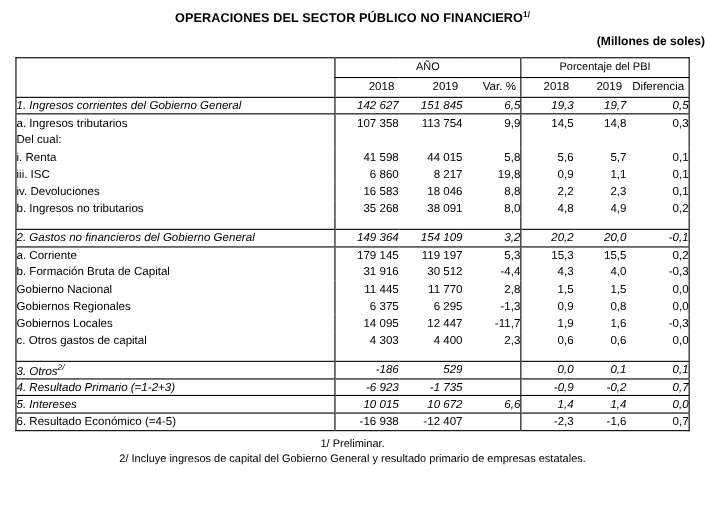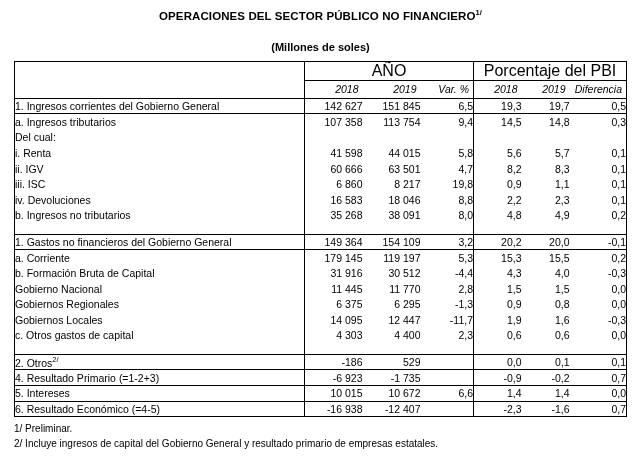--- a/index.html
+++ b/index.html
@@ -32,21 +32,22 @@
   }
   .title .sup {
     font-size: 7.5px;
     vertical-align: super;
     font-weight: bold;
   }
   .subtitle {
     font-size: 11px;
     font-weight: bold;
     line-height: 15px;
-    margin-top: 17px;
+    margin-top: 7px;
+    text-align: right;
   }
   .table-wrap {
     margin: 6px 14px 0 14px;
     width: 612px;
   }
   table.fin {
     border-collapse: collapse;
     width: 612px;
     table-layout: fixed;
     font-size: 10.5px;
@@ -61,32 +62,32 @@
     border-right: 1.6px solid #000;
     border-top: 1.6px solid #000;
     border-bottom: 1.6px solid #000;
   }
   
   .sep-left { border-left: 1.3px solid #000; }
   
   .hdr-group {
     text-align: center;
     font-weight: bold;
-    font-size: 16px;
+    font-size: 10px;
     height: 17px;
     border-bottom: 0.9px solid #000;
   }
   .hdr-sub {
     text-align: center;
     font-weight: bold;
     font-size: 10.5px;
     height: 17px;
     border-bottom: 1.4px solid #000;
   }
-  .hdr-sub.num { text-align: right; padding-right: 4px; font-style: italic; }
+  .hdr-sub.num { text-align: right; padding-right: 4px; }
   .hdr-blank { border-bottom: 1.4px solid #000; }
   .hdr-blank-top { }
 
   td.label {
     padding-left: 4px;
     white-space: nowrap;
     overflow: hidden;
   }
   td.num {
     text-align: right;
@@ -95,37 +96,38 @@
   }
   tr.r { height: 15.6px; }
   tr.spacer { height: 11px; }
   tr.spacer td { border-bottom: 0; }
 
   
   .bold td, td.bold { font-weight: bold; }
   .ital td, td.ital { }
 
   .rule-top td { border-top: 0.9px solid #000; }
-  .rule-bottom td { border-bottom: 0.9px solid #000; }
+  .rule-bottom td { border-bottom: 0.9px solid #000; font-style: italic; }
 
   .ind1 { padding-left: 22px; }
   .ind2 { padding-left: 34px; }
   .ind3 { padding-left: 46px; }
   .ind4 { padding-left: 58px; margin-left: 12px; }
 
   .sup2 {
     font-size: 7.5px;
     vertical-align: super;
   }
   .uline { }
 
   .notes {
     margin: 5px 14px 0 14px;
     font-size: 10px;
     line-height: 14.5px;
+    text-align: center;
   }
   .notes div { white-space: nowrap; }
 </style>
 </head>
 <body>
 
 <div class="page">
 
   <div class="title-block">
     <div class="title"><span>OPERACIONES DEL SECTOR PÚBLICO NO FINANCIERO</span><span class="sup">1/</span></div>
@@ -168,21 +170,21 @@
           <td class="num">6,5</td>
           <td class="num sep-left">19,3</td>
           <td class="num">19,7</td>
           <td class="num">0,5</td>
         </tr>
 
         <tr class="r">
           <td class="label ind1">a. Ingresos tributarios</td>
           <td class="num sep-left">107 358</td>
           <td class="num">113 754</td>
-          <td class="num">9,4</td>
+          <td class="num">9,9</td>
           <td class="num sep-left">14,5</td>
           <td class="num">14,8</td>
           <td class="num">0,3</td>
         </tr>
 
         <tr class="r ital">
           <td class="label ind2">Del cual:</td>
           <td class="num sep-left"></td>
           <td class="num"></td>
           <td class="num"></td>
@@ -194,29 +196,20 @@
         <tr class="r ital">
           <td class="label ind3">i. Renta</td>
           <td class="num sep-left">41 598</td>
           <td class="num">44 015</td>
           <td class="num">5,8</td>
           <td class="num sep-left">5,6</td>
           <td class="num">5,7</td>
           <td class="num">0,1</td>
         </tr>
 
-        <tr class="r ital">
-          <td class="label ind3">ii. IGV</td>
-          <td class="num sep-left">60 666</td>
-          <td class="num">63 501</td>
-          <td class="num">4,7</td>
-          <td class="num sep-left">8,2</td>
-          <td class="num">8,3</td>
-          <td class="num">0,1</td>
-        </tr>
 
         <tr class="r ital">
           <td class="label ind3">iii. ISC</td>
           <td class="num sep-left">6 860</td>
           <td class="num">8 217</td>
           <td class="num">19,8</td>
           <td class="num sep-left">0,9</td>
           <td class="num">1,1</td>
           <td class="num">0,1</td>
         </tr>
@@ -245,21 +238,21 @@
           <td></td>
           <td class="sep-left"></td>
           <td></td>
           <td></td>
           <td class="sep-left"></td>
           <td></td>
           <td></td>
         </tr>
 
         <tr class="r bold rule-top rule-bottom">
-          <td class="label">1. Gastos no financieros del Gobierno General</td>
+          <td class="label">2. Gastos no financieros del Gobierno General</td>
           <td class="num sep-left">149 364</td>
           <td class="num">154 109</td>
           <td class="num">3,2</td>
           <td class="num sep-left">20,2</td>
           <td class="num">20,0</td>
           <td class="num">-0,1</td>
         </tr>
 
         <tr class="r">
           <td class="label ind1">a. Corriente</td>
@@ -325,21 +318,21 @@
           <td></td>
           <td class="sep-left"></td>
           <td></td>
           <td></td>
           <td class="sep-left"></td>
           <td></td>
           <td></td>
         </tr>
 
         <tr class="r bold rule-top rule-bottom">
-          <td class="label"><span>2. Otros</span><span class="sup2">2/</span></td>
+          <td class="label"><span>3. Otros</span><span class="sup2">2/</span></td>
           <td class="num sep-left">-186</td>
           <td class="num">529</td>
           <td class="num"></td>
           <td class="num sep-left">0,0</td>
           <td class="num">0,1</td>
           <td class="num">0,1</td>
         </tr>
 
         <tr class="r bold rule-bottom">
           <td class="label">4. Resultado Primario (=1-2+3)</td>

